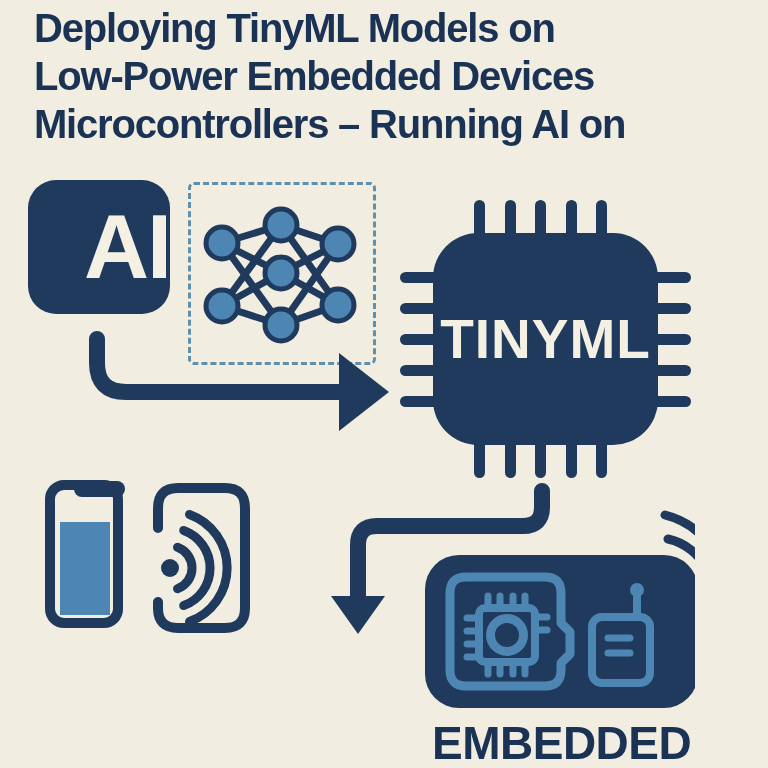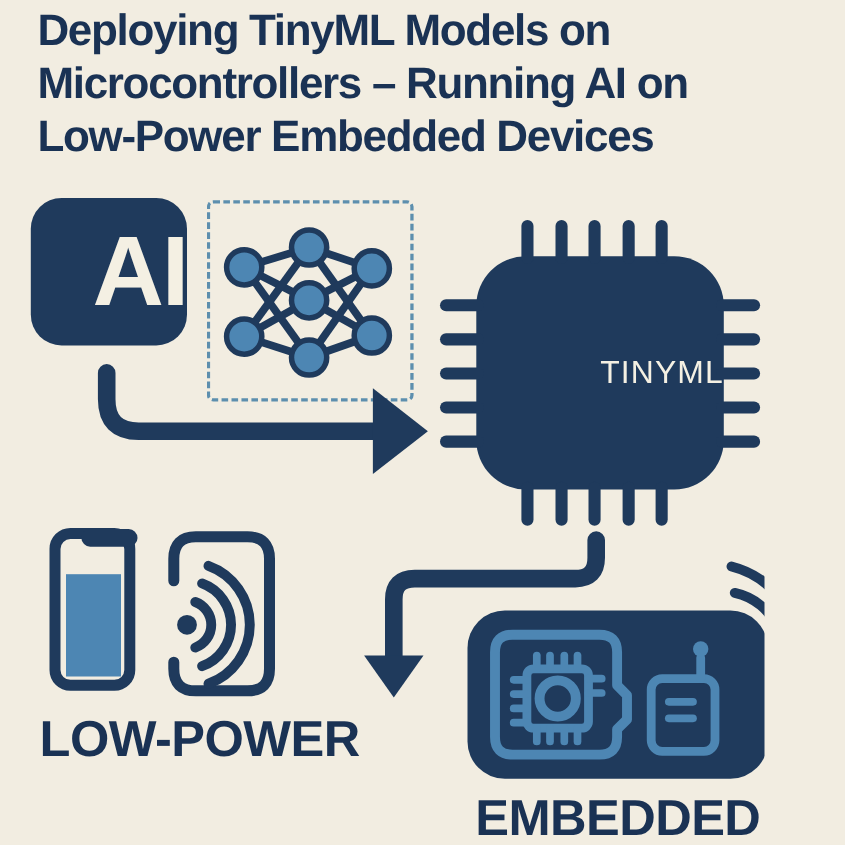--- a/index.html
+++ b/index.html
@@ -13,36 +13,36 @@
     font-weight:700;font-size:40px;line-height:48px;letter-spacing:-1.2px;}
   .title div{white-space:nowrap;}
   .ai-badge{position:absolute;left:28px;top:180px;width:142px;height:134px;
     background:var(--navy);border-radius:28px;display:flex;align-items:center;
     justify-content:flex-end;color:var(--light-text);font-weight:700;font-size:90px;
     letter-spacing:-2px;}
   .dashed-box{position:absolute;left:188px;top:182px;width:182px;height:177px;
     border:3px dashed var(--dashed-border);border-radius:6px;}
   .scene{position:absolute;left:0;top:0;width:768px;height:768px;}
   .chip-label{position:absolute;left:433px;top:233px;width:225px;height:212px;
-    display:flex;align-items:center;justify-content:flex-end;color:var(--light-text);
-    font-weight:400;font-size:29px;letter-spacing:1px;}
+    display:flex;align-items:center;justify-content:center;color:var(--light-text);
+    font-weight:700;font-size:55px;letter-spacing:1px;}
   .caption{position:absolute;color:var(--title-text);font-weight:700;font-size:46px;
     letter-spacing:-0.5px;white-space:nowrap;}
   .caption.low-power{left:36px;top:644px;}
   .caption.embedded{left:432px;top:716px;}
 </style>
 </head>
 <body>
 
 <div class="canvas">
 
   <div class="title">
     <div>Deploying TinyML Models on</div>
+    <div>Low-Power Embedded Devices</div>
     <div>Microcontrollers – Running AI on</div>
-    <div>Low-Power Embedded Devices</div>
   </div>
 
   <div class="dashed-box"></div>
 
   <svg class="scene" viewBox="0 0 768 768">
 
     <g stroke="var(--navy)" stroke-width="7">
       <g>
         <line x1="222" y1="243" x2="281" y2="225"></line>
         <line x1="222" y1="243" x2="281" y2="273"></line>
@@ -162,16 +162,15 @@
   </svg>
 
   <div class="ai-badge">
     <span>AI</span>
   </div>
 
   <div class="chip-label">
     <span>TINYML</span>
   </div>
 
-  <div class="caption low-power">LOW-POWER</div>
 
   <div class="caption embedded">EMBEDDED</div>
 </div>
 
 </body></html>

